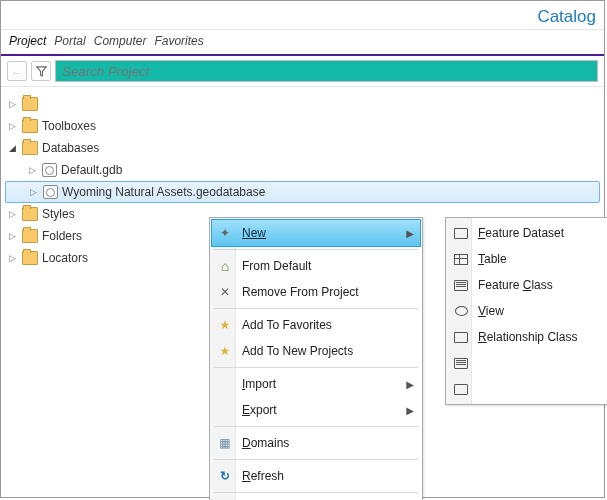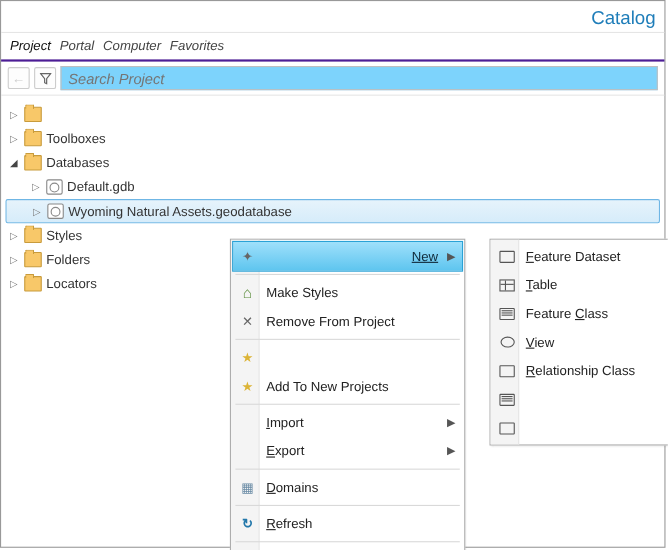--- a/index.html
+++ b/index.html
@@ -8,21 +8,21 @@
   .window { border: 1px solid #999; width: 605px; height: 498px; background: #fff; position: relative; }
   .title-bar { padding: 6px 8px 2px 8px; border-bottom: 1px solid #e5e5e5; text-align: right; }
   .title { color: #1e7db9; font-size: 17px; font-weight: normal; }
   .tabs { display: flex; gap: 8px; padding: 4px 8px 6px 8px; border-bottom: 2px solid #4c1d95; font-style: italic; }
   .tab { color: #444; cursor: pointer; }
   .tab.active { color: #111; }
 
   .toolbar { display: flex; align-items: center; gap: 4px; padding: 4px 6px; border-bottom: 1px solid #e5e5e5; }
   .tool-btn { width: 20px; height: 20px; border: 1px solid #ccc; background: #fdfdfd; display: flex; align-items: center; justify-content: center; border-radius: 2px; color: #888; }
   .tool-btn.disabled { color: #ccc; }
-  .search-box { flex: 1; height: 22px; border: 1px solid #bfbfbf; padding: 0 6px; font-style: italic; color: #888; display: flex; align-items: center; background: #7dd3fc; }
+  .search-box { flex: 1; height: 22px; border: 1px solid #bfbfbf; padding: 0 6px; font-style: italic; color: #888; display: flex; align-items: center; background: #14b8a6; }
   .search-input { border: none; outline: none; font-style: italic; width: 100%; color: #444; background: transparent; }
 
   .tree { padding: 6px 4px; }
   .tree-row { display: flex; align-items: center; height: 22px; gap: 4px; padding-left: 2px; }
   .expander { width: 11px; height: 11px; display: flex; align-items: center; justify-content: center; color: #7a7a7a; font-size: 9px; }
   .expander.expanded { color: #444; }
   .folder-icon { width: 16px; height: 14px; background: #f8c869; border: 1px solid #c89b3c; border-radius: 1px; position: relative; }
   .folder-icon::before { content: ""; position: absolute; top: -3px; left: 0; width: 6px; height: 3px; background: #f8c869; border: 1px solid #c89b3c; border-bottom: none; border-radius: 1px 1px 0 0; }
   .db-icon { width: 15px; height: 14px; border: 1px solid #888; border-radius: 2px; background: #fff; position: relative; display:flex; align-items:center; justify-content:center; }
   .db-icon::after { content: ""; width: 7px; height: 7px; border: 1px solid #888; border-radius: 50%; display:block; }
@@ -36,21 +36,21 @@
   .menu { position: absolute; background: #fff; border: 1px solid #adadad; box-shadow: 1px 1px 2px rgba(0,0,0,0.15); padding: 2px; }
   .menu-left { left: 208px; top: 216px; width: 214px; }
   .menu-right { left: 444px; top: 216px; width: 176px; }
   .menu-item { display: flex; align-items: center; height: 26px; padding: 0 6px 0 4px; gap: 8px; position: relative; }
   .menu-item .mi-icon { width: 18px; height: 18px; display:flex; align-items:center; justify-content:center; color: #666; }
   .menu-item .mi-label { flex: 1; color: #222; }
   .menu-item .mi-label .ul { text-decoration: underline; }
   .menu-item .submenu-arrow { color: #555; font-size: 10px; }
   .menu-sep { height: 1px; background: #d9d9d9; margin: 3px 2px; }
   .menu-item.highlight { background: linear-gradient(#9fe0fb,#5ec5ef); outline: 1px solid #2aa2d6; }
-  .menu-item.highlight .mi-label { color: #102a3a; text-align: right; }
+  .menu-item.highlight .mi-label { color: #102a3a; }
   .menu-left-strip { position:absolute; left:0; top:0; bottom:0; width:26px; background:#f4f4f4; border-right:1px solid #e6e6e6; z-index:0; }
   .menu-item, .menu-sep { position:relative; z-index:1; }
 
   
   .sparkle { color: #d9a428; font-size: 12px; }
   .home-ic::before { content: "⌂"; font-size: 14px; color: #5a8c3a; }
   .x-ic::before { content: "✕"; color: #666; }
   .star-ic::before { content: "★"; color: #dcb436; }
   .refresh-ic::before { content: "↻"; color: #2277aa; font-weight: bold; }
   .domains-ic::before { content: "▦"; color: #6a8ba5; }
@@ -136,29 +136,30 @@
     <div class="menu-left-strip"></div>
 
     <div class="menu-item highlight">
       <span class="mi-icon sparkle">✦</span>
       <span class="mi-label"><span class="ul">New</span></span>
       <span class="submenu-arrow">▶</span>
     </div>
     <div class="menu-sep"></div>
     <div class="menu-item">
       <span class="mi-icon home-ic"></span>
-      <span class="mi-label">Make Styles</span>
+      <span class="mi-label">From Default</span>
     </div>
     <div class="menu-item">
       <span class="mi-icon x-ic"></span>
       <span class="mi-label">Remove From Project</span>
     </div>
     <div class="menu-sep"></div>
     <div class="menu-item">
       <span class="mi-icon star-ic"></span>
+      <span class="mi-label">Add To Favorites</span>
     </div>
     <div class="menu-item">
       <span class="mi-icon star-ic"></span>
       <span class="mi-label">Add To New Projects</span>
     </div>
     <div class="menu-sep"></div>
     <div class="menu-item">
       <span class="mi-icon"></span>
       <span class="mi-label"><span class="ul">I</span>mport</span>
       <span class="submenu-arrow">▶</span>

